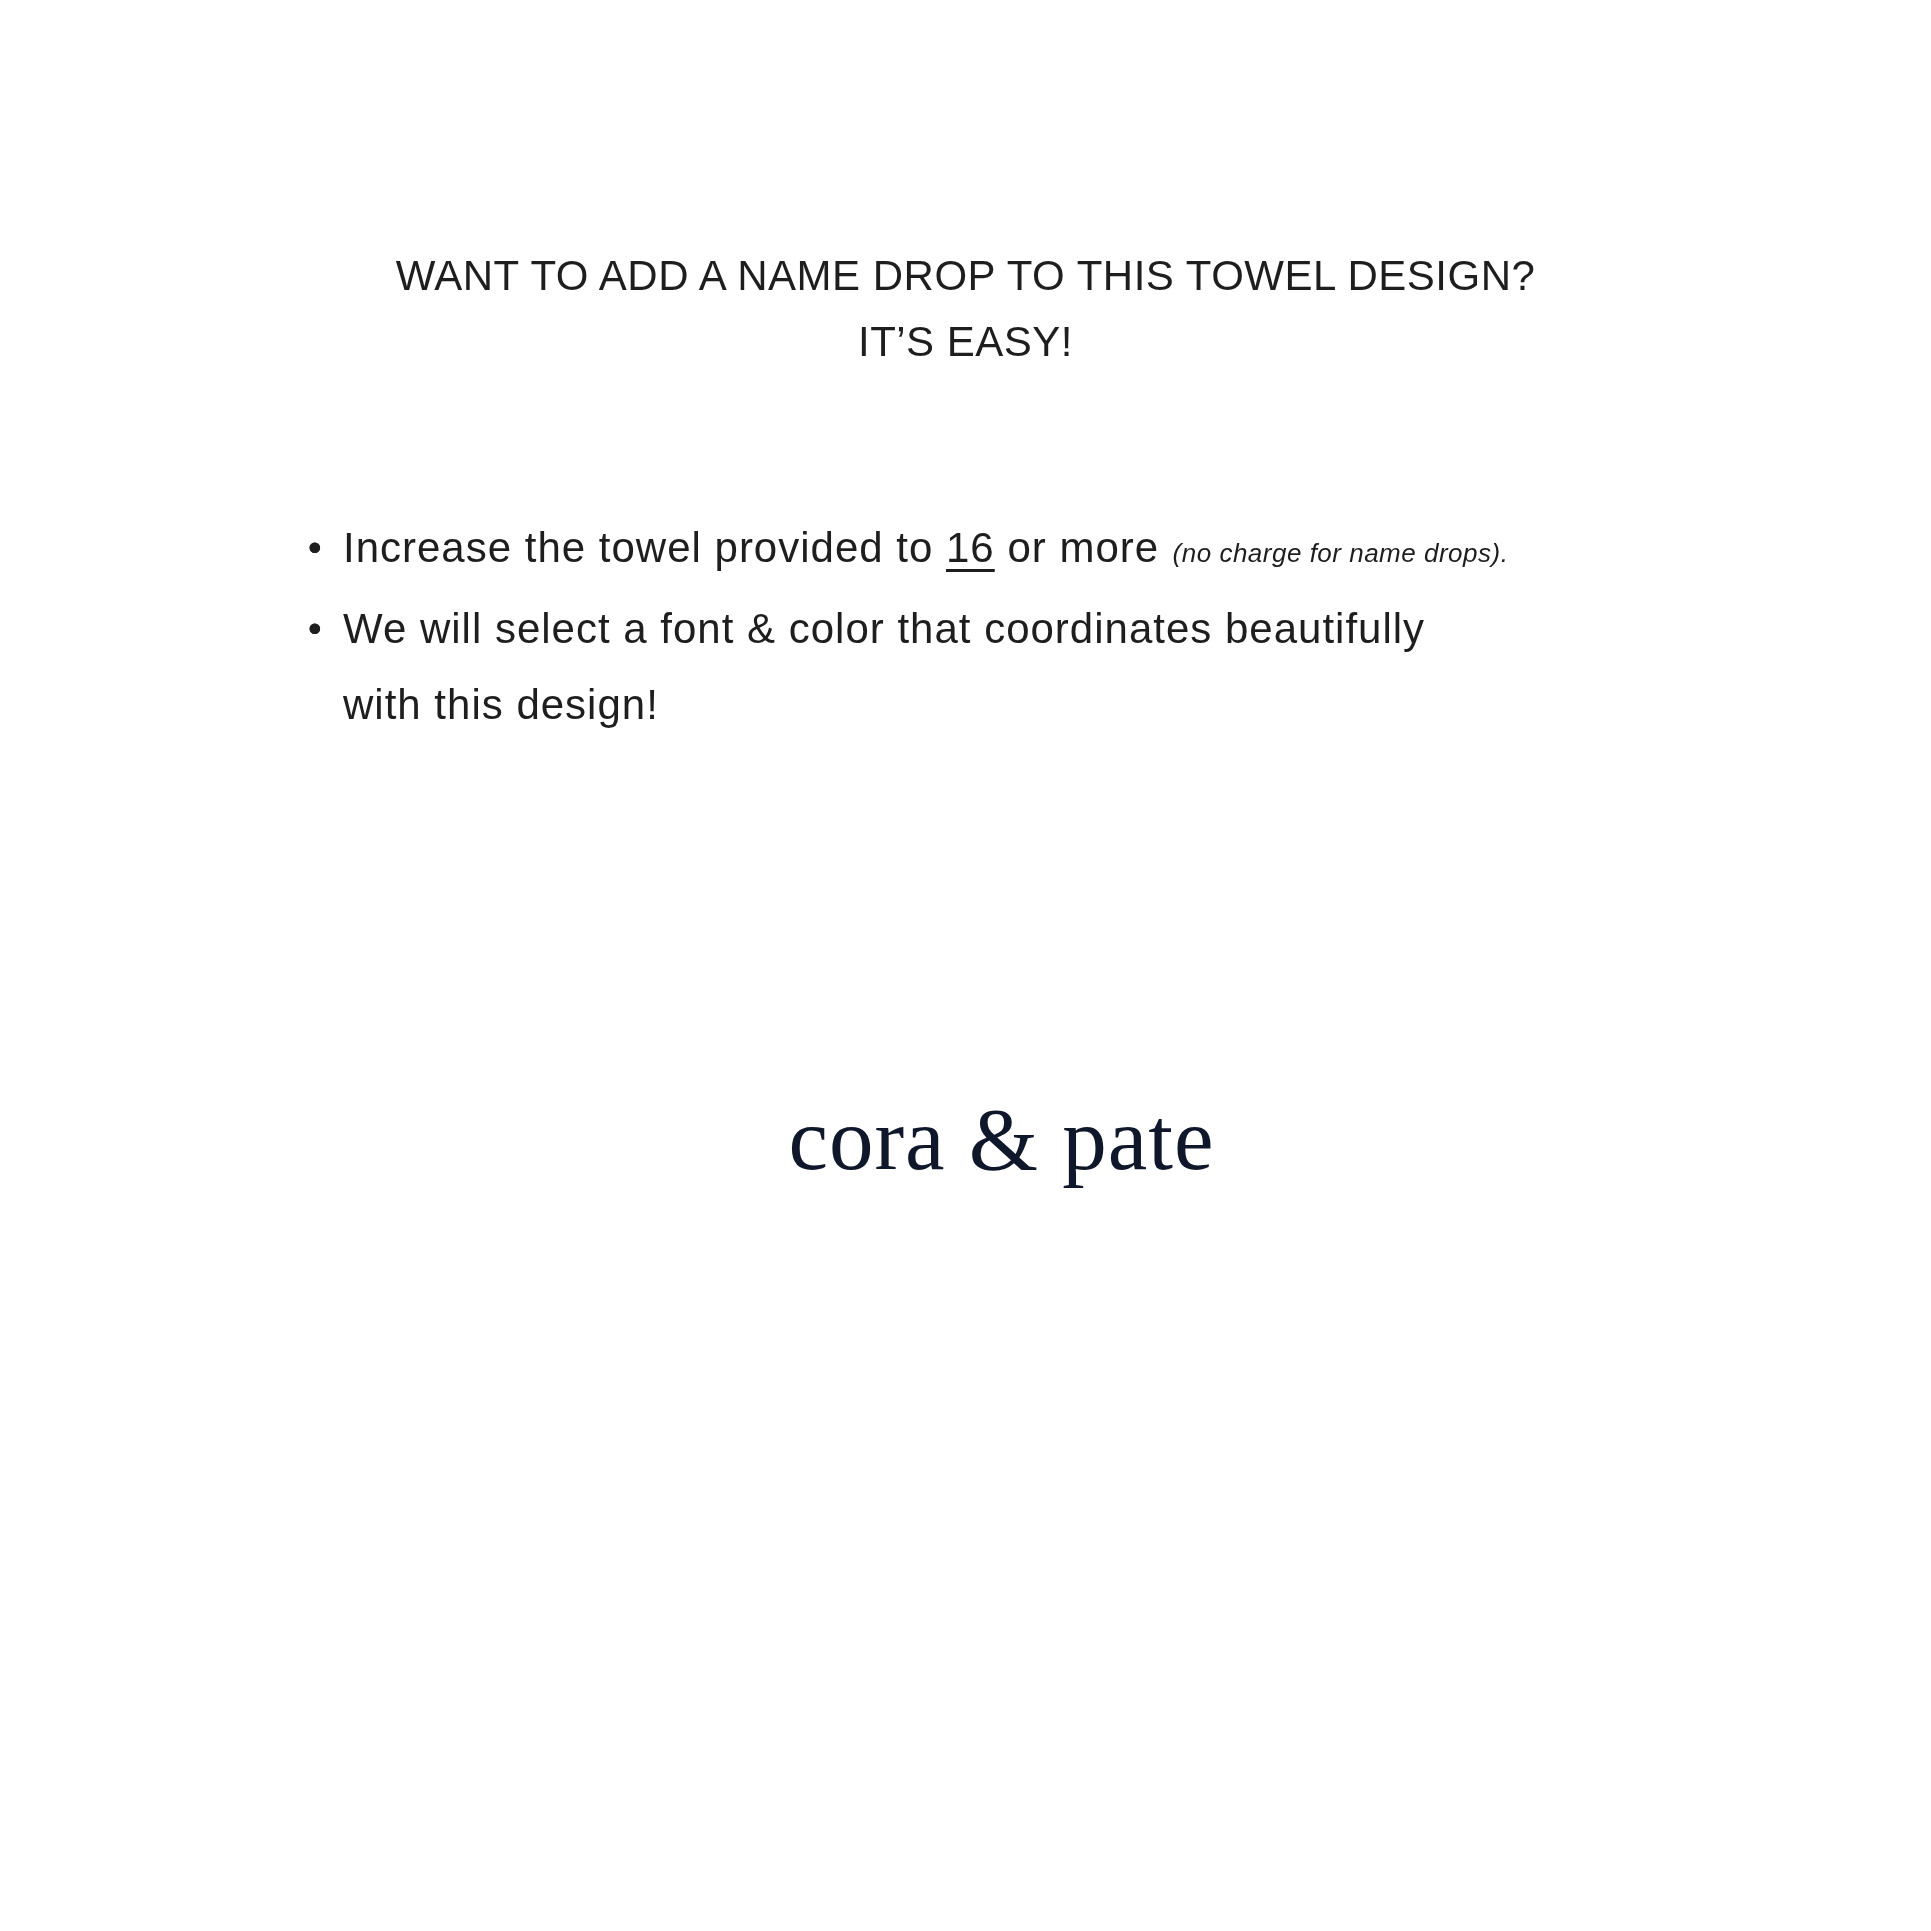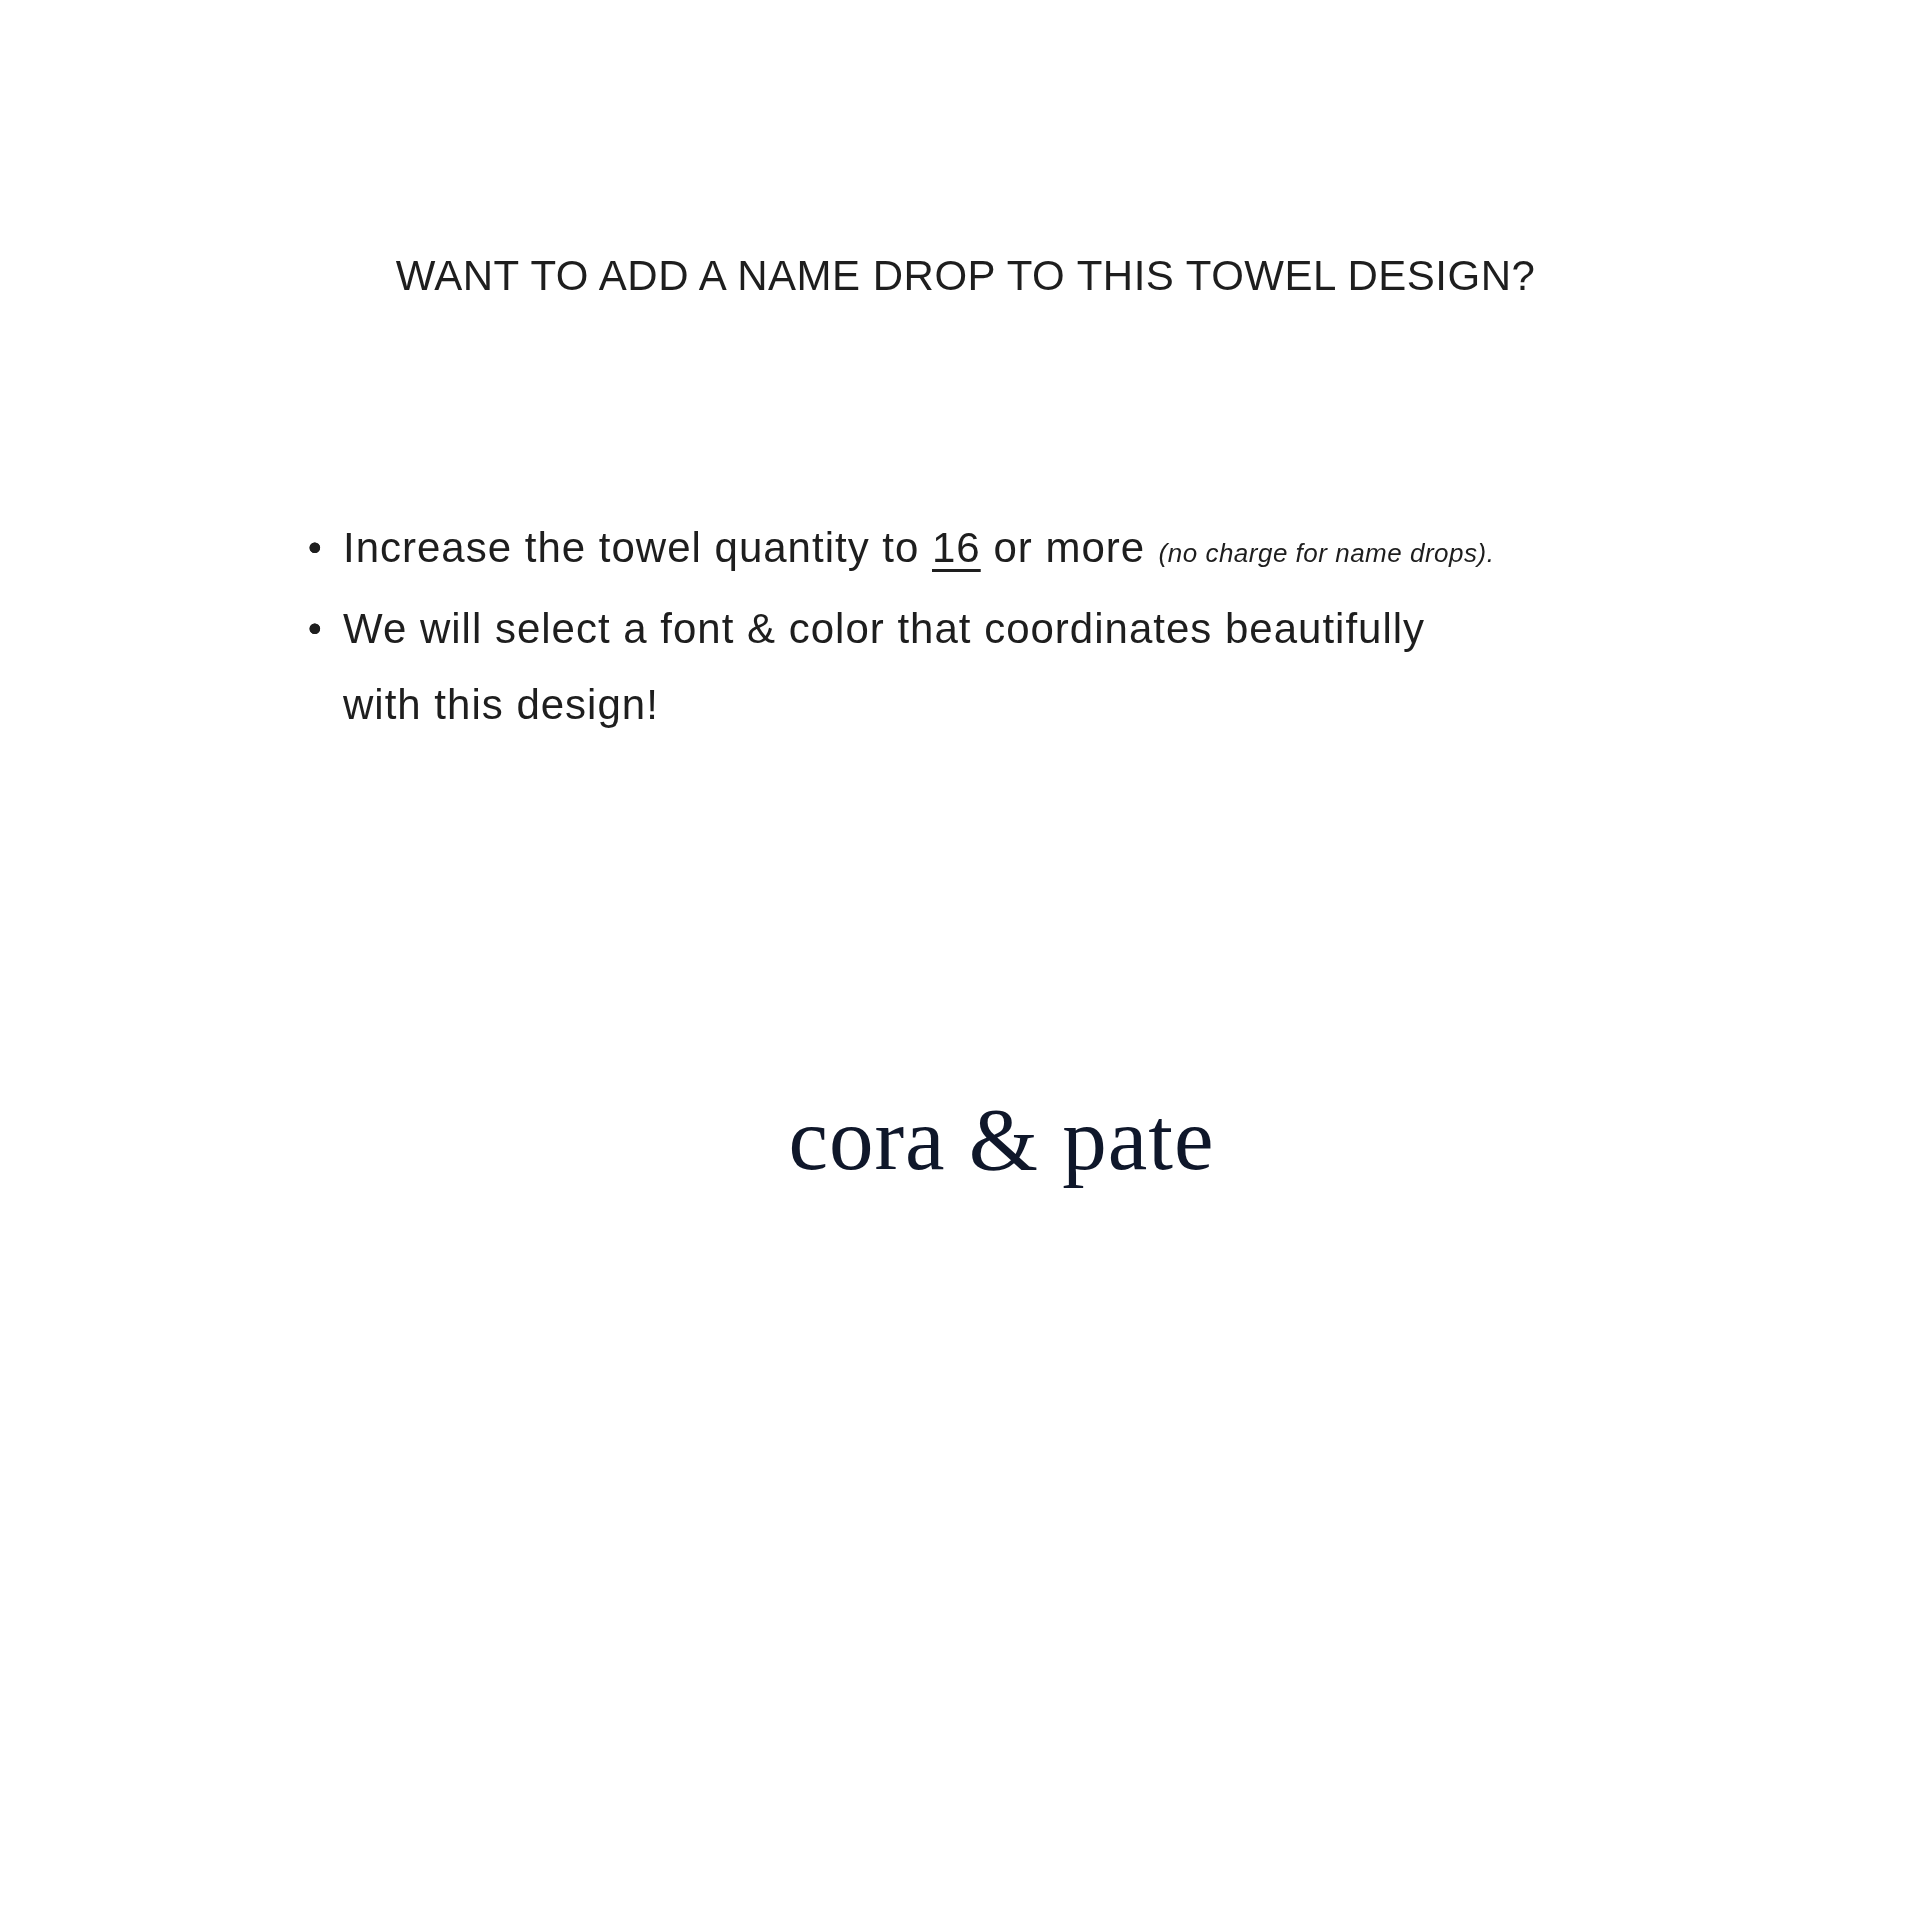--- a/index.html
+++ b/index.html
@@ -87,31 +87,32 @@
     padding-left: 20px;
   }
 </style>
 </head>
 <body>
 
 <div class="canvas">
 
   <h1 class="heading">
     <div>WANT TO ADD A NAME DROP TO THIS TOWEL DESIGN?</div>
+    <div>IT’S EASY!</div>
   </h1>
 
   <ul class="bullets">
 
     <li>
       <span class="marker">•</span>
     </li>
 
     <li>
       <span class="marker">•</span>
-      <span><span>Increase the towel quantity to </span><span class="u-num">16</span><span> or more</span><span class="side-note">(no charge for name drops).</span></span>
+      <span><span>Increase the towel provided to </span><span class="u-num">16</span><span> or more</span><span class="side-note">(no charge for name drops).</span></span>
     </li>
 
     <li>
       <span class="marker">•</span>
     </li>
 
     <li>
       <span class="marker">•</span>
       <span><span>We will select a font &amp; color that coordinates beautifully</span><br><span>with this design!</span></span>
     </li>

